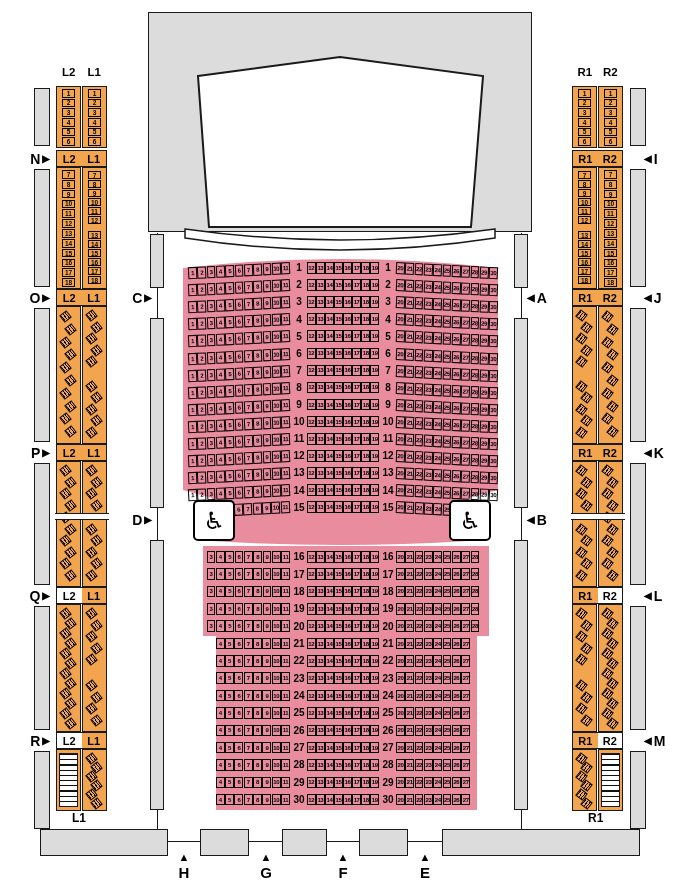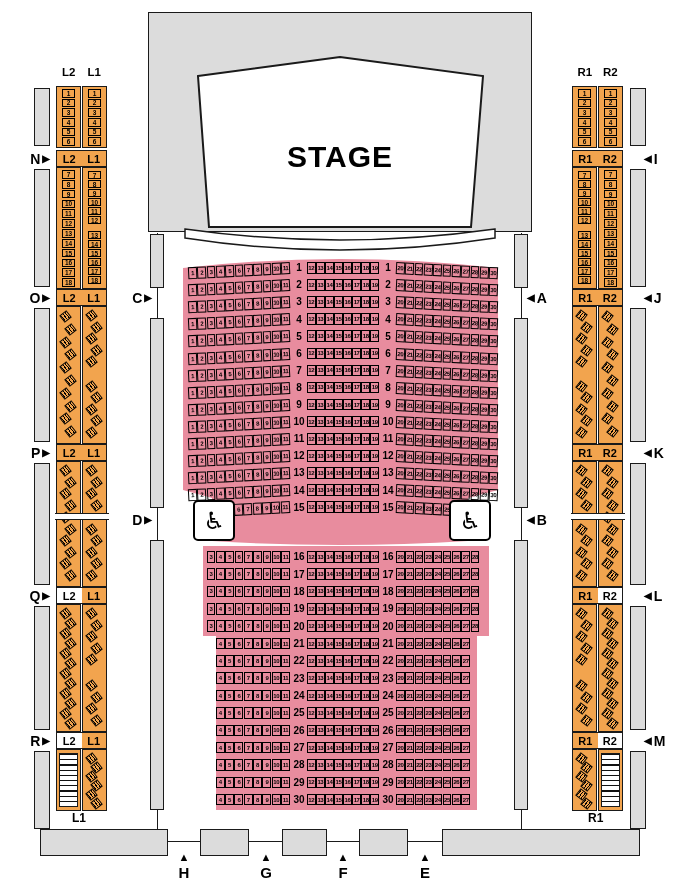--- a/index.html
+++ b/index.html
@@ -45,21 +45,20 @@
 
   <div class="wall" style="left:148px;top:12px;width:384px;height:220px"></div>
 
   <svg class="abs" width="680" height="884" style="left:0;top:0">
     <path d="M183,268 Q340,250 498,268 L498,490 L468,498 L468,541 Q340,549 212,541 L212,498 L183,490 Z" style="fill:var(--pink)"></path>
     <path d="M203,546 L489,546 L489,636 L477,636 L477,810 L216,810 L216,636 L203,636 Z" style="fill:var(--pink)"></path>
     <path d="M198,76 L340,57 L483,76 L471,227 L209,227 Z" style="fill:#ffffff;stroke:var(--line);stroke-width:2"></path>
     <path d="M185,229 Q340,251 495,229 L495,238 Q340,262 185,238 Z" style="fill:#ffffff;stroke:var(--line);stroke-width:1.5"></path>
   </svg>
 
-  <div class="stagelabel" style="left:240px;top:140px;width:200px">STAGE</div>
 
 <div class="coltitles" style="left: 56px; top: 66px; width: 51px; height: 14px;">
       <span class="ct">L2</span>
       <span class="ct">L1</span>
     </div>
     <div class="wall" style="left: 34px; top: 88px; width: 16px; height: 58px;"></div>
     <div class="boxcol" style="left: 56px; top: 86px; width: 25px; height: 62px;">
       <div style="position: absolute; left: 5px; width: 13px; height: 58px; top: 2px;">
         <div class="seat" style="left: 0px; top: 0px; width: 13px; height: 8.66667px;">1</div>
         <div class="seat" style="left: 0px; top: 9.66667px; width: 13px; height: 8.66667px;">2</div>

